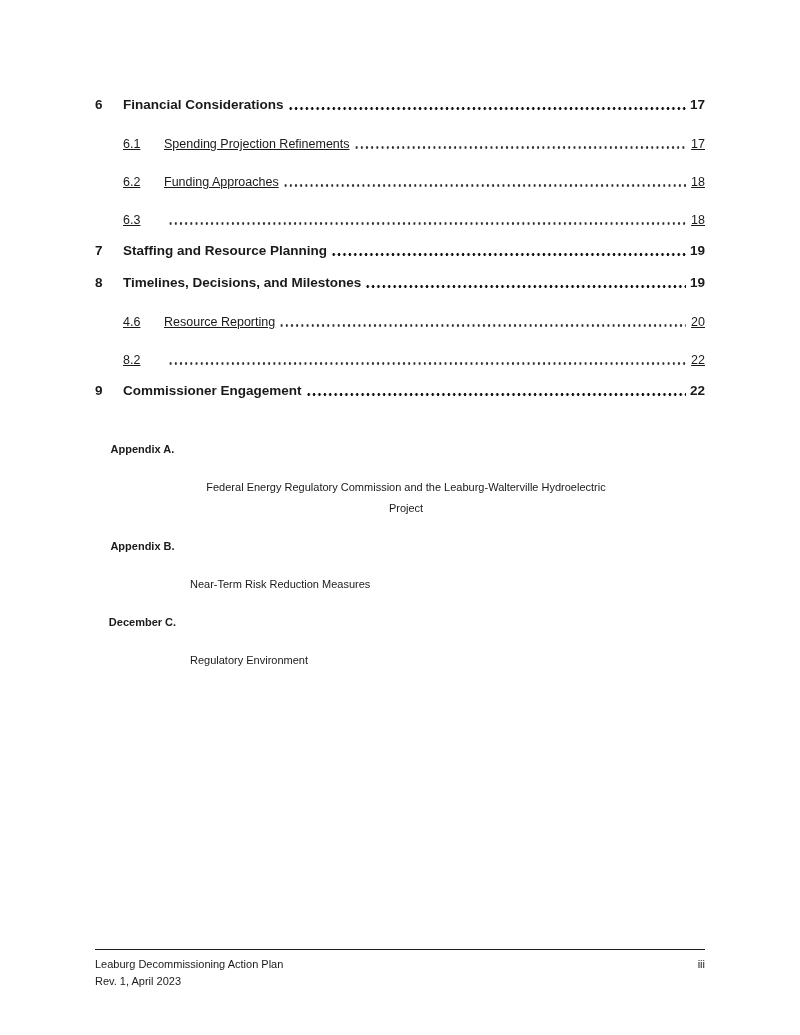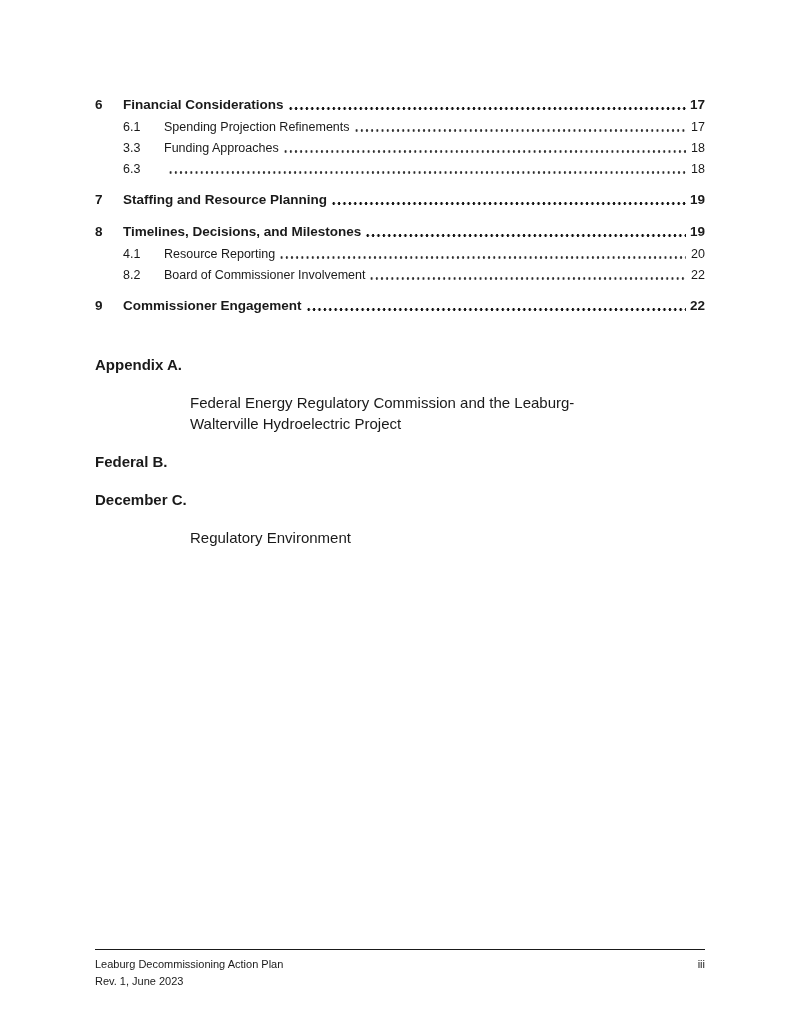--- a/index.html
+++ b/index.html
@@ -32,21 +32,22 @@
     font-weight: 700;
     font-size: 13.5px;
     line-height: 20px;
     margin-top: 12px;
   }
   .toc-row.level1:first-child { margin-top: 0; }
   .toc-row.level2 {
     font-size: 12.5px;
     line-height: 18px;
     padding-left: 28px;
-    margin-top: 3px;
+    margin-top: 20px;
+    text-decoration: underline;
   }
   .toc-row .num   { flex: 0 0 28px; }
   .toc-row.level2 .num { flex: 0 0 41px; }
   .toc-row .title { flex: 0 0 auto; white-space: nowrap; }
   .toc-row .page-num { flex: 0 0 auto; min-width: 16px; text-align: right; }
 
   .leader {
     flex: 1 1 auto;
     min-width: 12px;
     height: 5px;
@@ -60,23 +61,24 @@
   .toc-row.level1 .leader {
     background-image: radial-gradient(circle, #111 1.2px, rgba(0,0,0,0) 1.5px);
     background-size: 5.4px 5px;
     margin-bottom: 4px;
   }
 
   
   .appendix-list { margin-top: 38px; }
   .appendix-row {
     display: flex;
-    font-size: 15px;
+    font-size: 11px;
     line-height: 21px;
     margin-top: 17px;
+    text-align: center;
   }
   .appendix-row:first-child { margin-top: 0; }
   .appendix-row .app-label {
     flex: 0 0 95px;
     font-weight: 700;
   }
   .appendix-row .app-title {
     flex: 0 1 auto;
     max-width: 432px;
     margin-top: 38px;
@@ -110,21 +112,21 @@
       <span class="leader"></span>
       <span class="page-num">17</span>
     </div>
     <div class="toc-row level2">
       <span class="num">6.1</span>
       <span class="title">Spending Projection Refinements</span>
       <span class="leader"></span>
       <span class="page-num">17</span>
     </div>
     <div class="toc-row level2">
-      <span class="num">3.3</span>
+      <span class="num">6.2</span>
       <span class="title">Funding Approaches</span>
       <span class="leader"></span>
       <span class="page-num">18</span>
     </div>
     <div class="toc-row level2">
       <span class="num">6.3</span>
       <span class="leader"></span>
       <span class="page-num">18</span>
     </div>
     <div class="toc-row level1">
@@ -133,53 +135,53 @@
       <span class="leader"></span>
       <span class="page-num">19</span>
     </div>
     <div class="toc-row level1">
       <span class="num">8</span>
       <span class="title">Timelines, Decisions, and Milestones</span>
       <span class="leader"></span>
       <span class="page-num">19</span>
     </div>
     <div class="toc-row level2">
-      <span class="num">4.1</span>
+      <span class="num">4.6</span>
       <span class="title">Resource Reporting</span>
       <span class="leader"></span>
       <span class="page-num">20</span>
     </div>
     <div class="toc-row level2">
       <span class="num">8.2</span>
-      <span class="title">Board of Commissioner Involvement</span>
       <span class="leader"></span>
       <span class="page-num">22</span>
     </div>
     <div class="toc-row level1">
       <span class="num">9</span>
       <span class="title">Commissioner Engagement</span>
       <span class="leader"></span>
       <span class="page-num">22</span>
     </div>
 
     <div class="appendix-list">
       <div class="appendix-row">
         <span class="app-label">Appendix A.</span>
         <span class="app-title">Federal Energy Regulatory Commission and the Leaburg-Walterville Hydroelectric Project</span>
       </div>
       <div class="appendix-row">
-        <span class="app-label">Federal B.</span>
+        <span class="app-label">Appendix B.</span>
+        <span class="app-title">Near-Term Risk Reduction Measures</span>
       </div>
       <div class="appendix-row">
         <span class="app-label">December C.</span>
         <span class="app-title">Regulatory Environment</span>
       </div>
     </div>
   </div>
 
   <div class="footer">
     <div>
       <div>Leaburg Decommissioning Action Plan</div>
-      <div>Rev. 1, June 2023</div>
+      <div>Rev. 1, April 2023</div>
     </div>
     <div>iii</div>
   </div>
 </div>
 
 </body></html>

